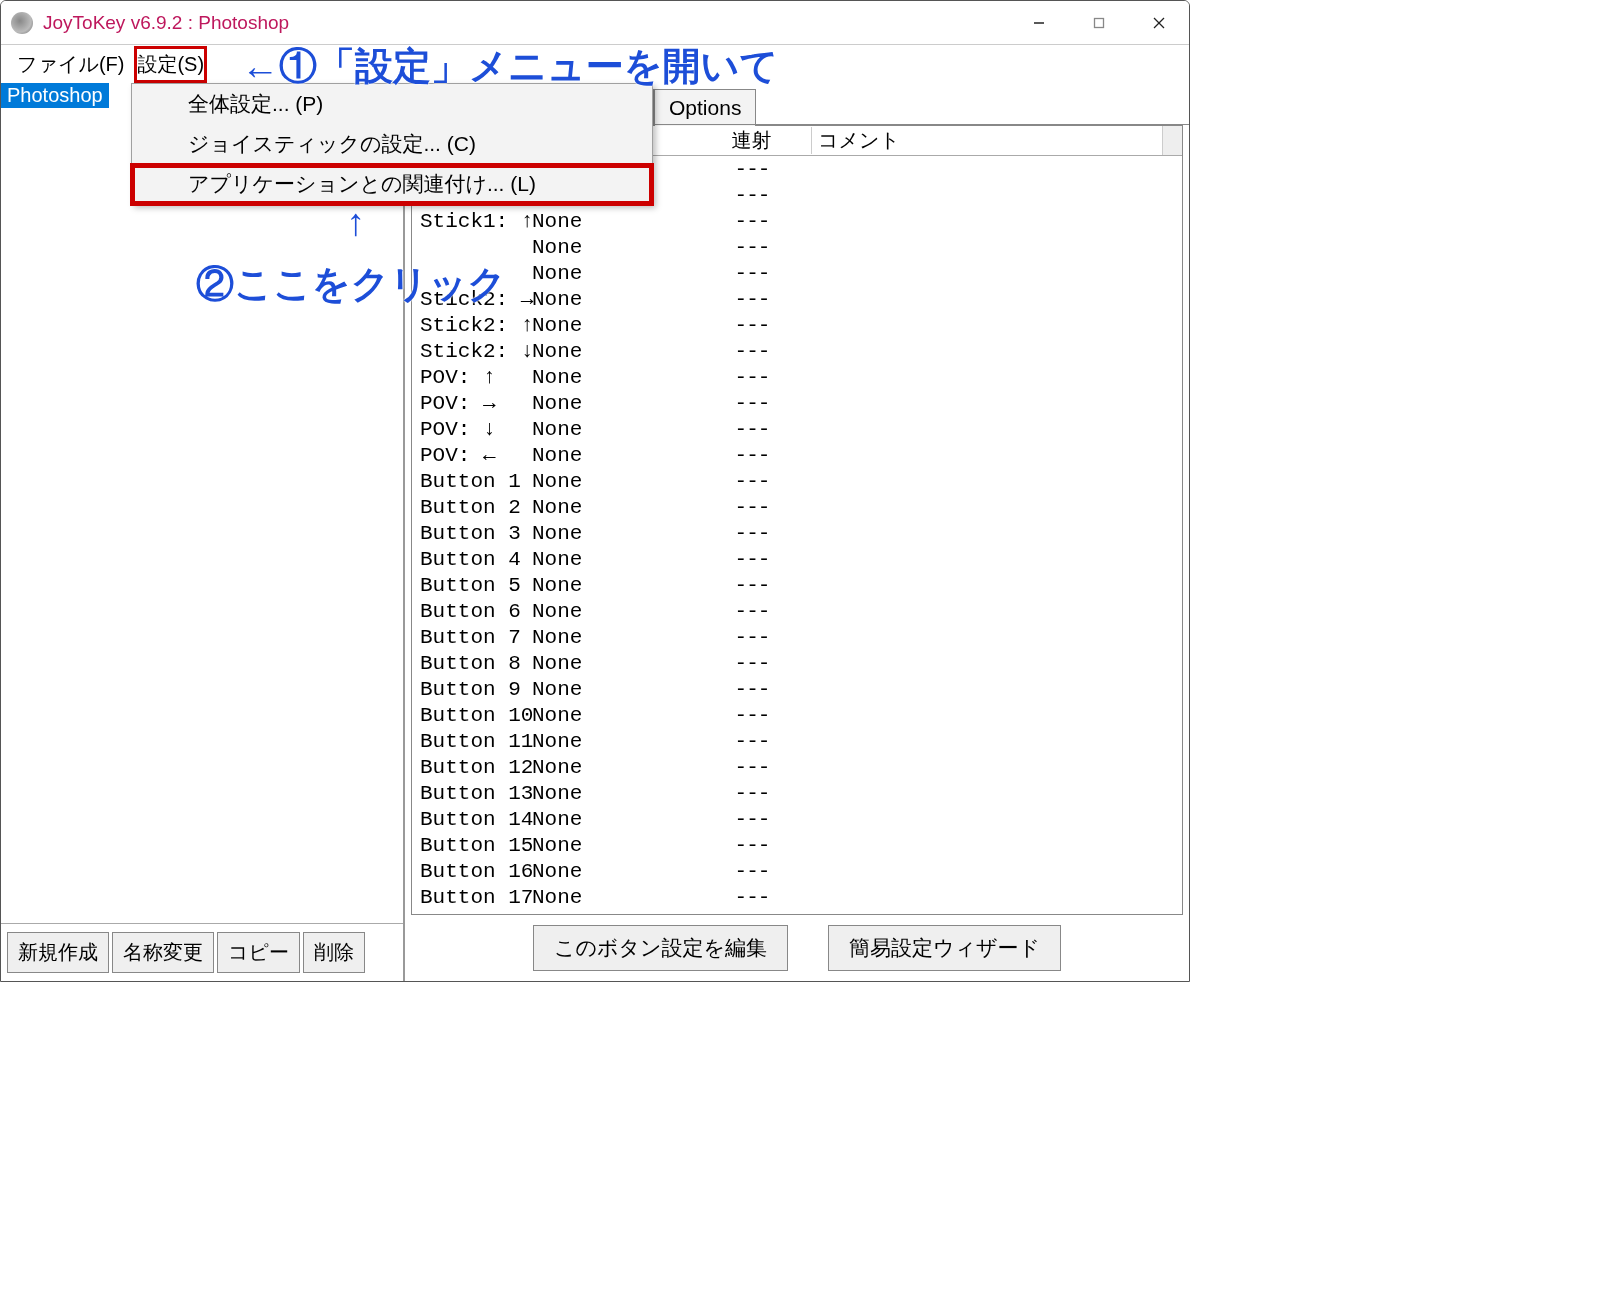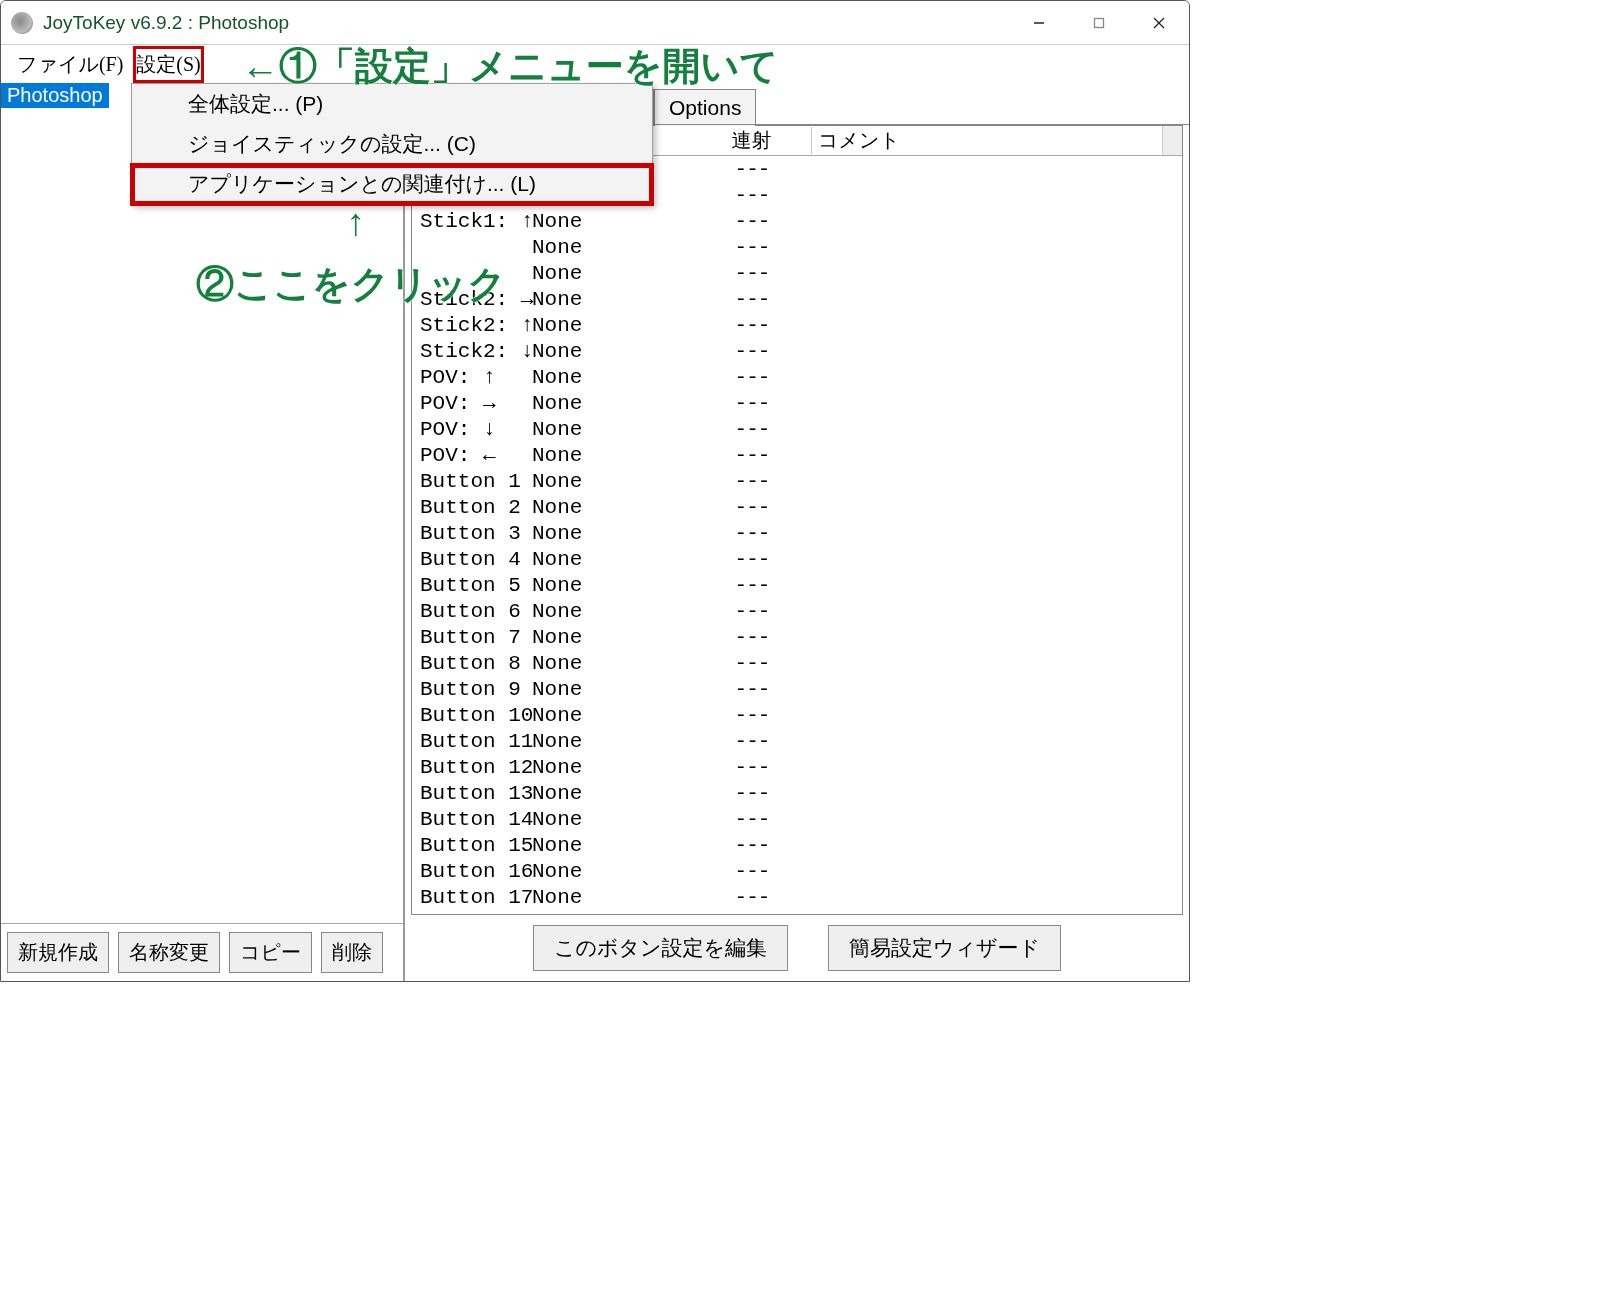--- a/index.html
+++ b/index.html
@@ -29,21 +29,21 @@
       border-bottom: 1px solid #ccc;
     }
     .titlebar .icon {
       width: 22px; height: 22px;
       background: radial-gradient(circle at 40% 40%, #888 0%, #bbb 60%, #666 100%);
       border-radius: 50%;
       margin-right: 10px;
     }
     .titlebar .title {
       font-size: 19px;
-      color: #14532d;
+      color: #be185d;
       flex: 1;
     }
     .winctrl {
       display: flex;
     }
     .winbtn {
       width: 60px; height: 44px;
       display: flex; align-items: center; justify-content: center;
       font-size: 16px;
       color: #222;
@@ -54,21 +54,20 @@
       display: flex;
       align-items: center;
       background: #fff;
       font-size: 20px;
       padding-left: 6px;
       position: relative;
     }
     .menuitem {
       padding: 4px 10px;
       cursor: default;
-      font-family: Liberation Serif, serif;
     }
     .menuitem.boxed {
       border: 3px solid #c00;
       padding: 2px 0;
     }
     .body {
       display: flex;
       height: calc(100% - 44px - 38px);
     }
     .leftpanel {
@@ -86,21 +85,21 @@
     .profile-item {
       background: #007ad9;
       color: #fff;
       font-size: 20px;
       padding: 1px 6px;
       width: fit-content;
       margin-top: 0;
     }
     .left-buttons {
       display: flex;
-      gap: 9px;
+      gap: 3px;
       padding: 8px 6px;
       border-top: 1px solid #aaa;
       align-items: center;
     }
     .btn {
       background: #efefef;
       border: 1px solid #888;
       padding: 6px 10px;
       font-size: 20px;
       cursor: default;
@@ -213,21 +212,21 @@
     }
     .dd-item.boxed::after {
       content: "";
       position: absolute;
       left: -2px; right: -2px; top: -1px; bottom: -2px;
       border: 5px solid #c00;
       pointer-events: none;
     }
     .annotation {
       position: absolute;
-      color: #15803d;
+      color: #1d4ed8;
       font-size: 38px;
       font-weight: bold;
       z-index: 100;
       white-space: nowrap;
       text-shadow: 0 0 2px #fff, 0 0 2px #fff;
     }
   </style>
 </head>
 <body>
 

